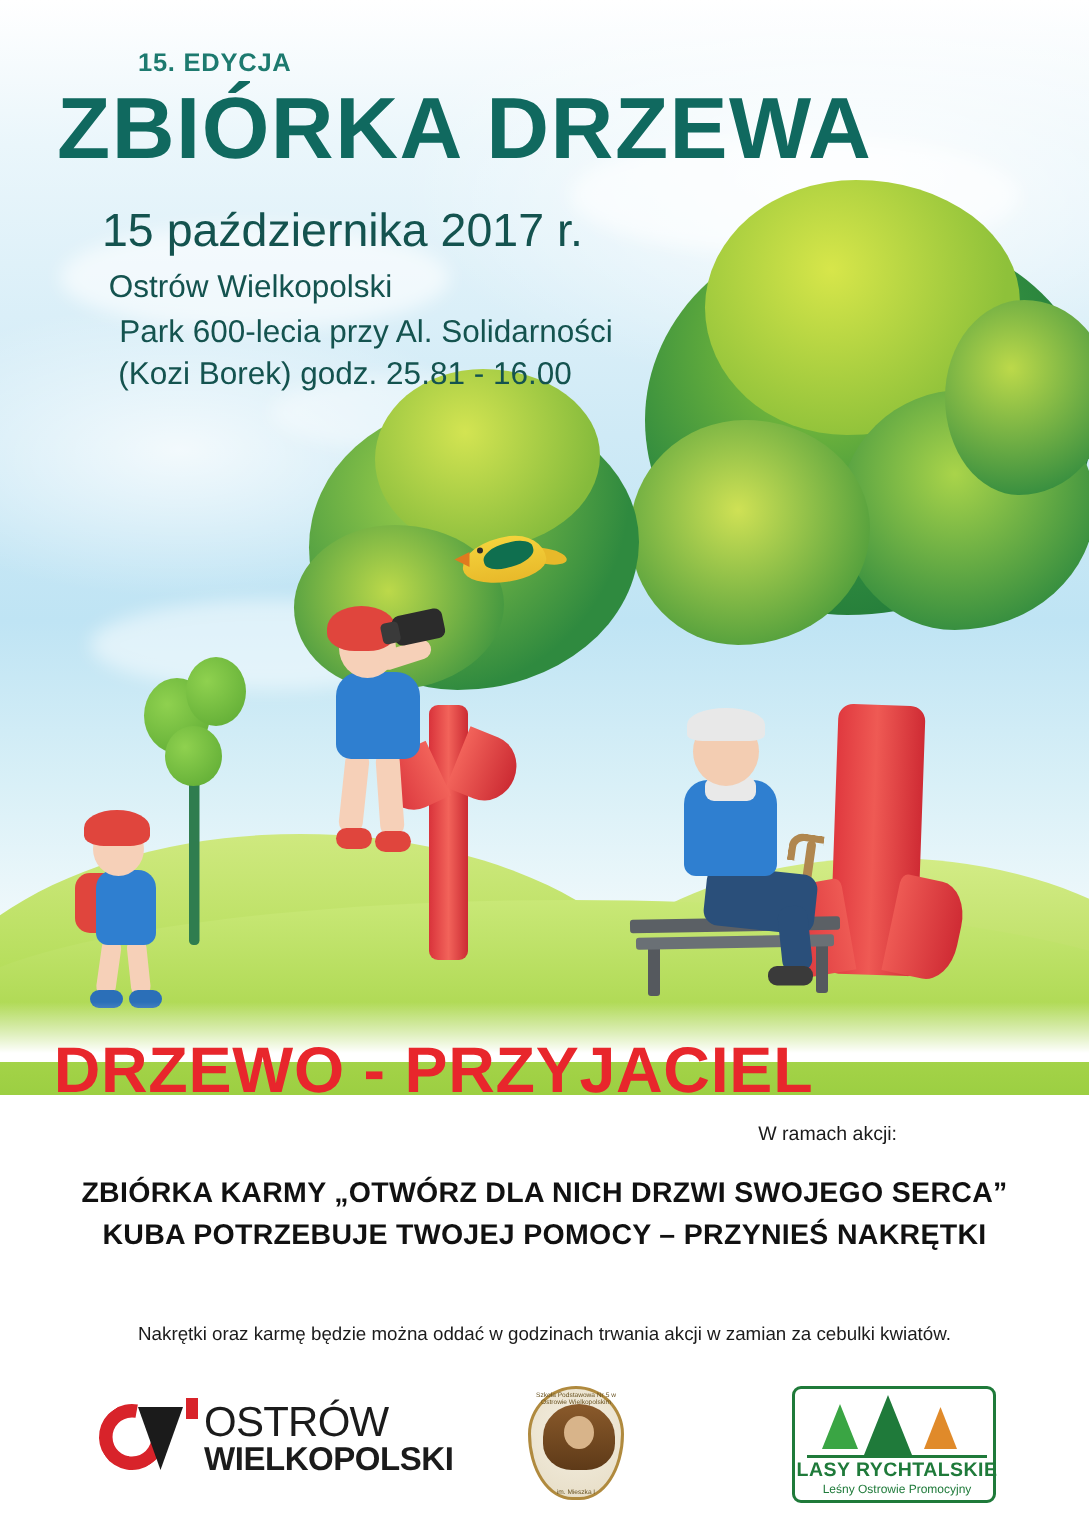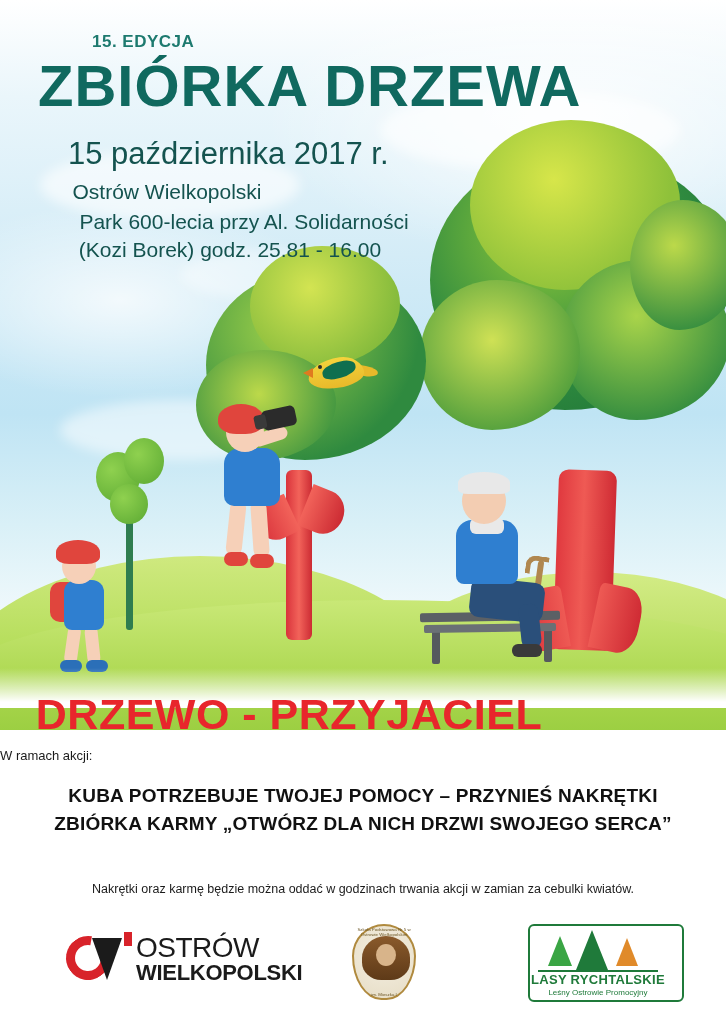--- a/index.html
+++ b/index.html
@@ -213,21 +213,21 @@
   }
 
   
   .slogan {
     position: absolute; left: 0; top: 690px; width: 578px;
     text-align: center;
     font-size: 43px; font-weight: bold; color: #e8262c; letter-spacing: 0.5px;
   }
   .within {
     position: absolute; left: 0; top: 748px; width: 598px;
-    text-align: left; font-size: 13px; color: #1b1b1b;
+    text-align: right; font-size: 13px; color: #1b1b1b;
   }
   .bullets {
     position: absolute; left: 0; top: 782px; width: 726px;
     text-align: center;
   }
   .bullets .line {
     font-size: 19px; font-weight: bold; color: #111; letter-spacing: 0.2px;
     line-height: 28px; white-space: nowrap;
   }
   .footnote {
@@ -283,21 +283,21 @@
   }
   .crest-text {
     position: absolute; left: 0; top: 0; width: 64px; height: 76px;
     font-size: 4.4px; color: #6a5423; text-align: center;
   }
   .crest-text span { position: absolute; left: 0; width: 64px; }
   .crest-top { top: 3px; }
   .crest-bottom { bottom: 3px; }
 
   .logo-lasy {
-    position: absolute; left: 528px; top: 2px; width: 156px; height: 78px;
+    position: absolute; left: 528px; top: 2px; width: 136px; height: 78px;
     border: 2px solid #1f7a3a; border-radius: 6px;
     background: #ffffff;
   }
   .lasy-trees { position: absolute; left: 0; top: 4px; width: 136px; height: 40px; }
   .ltree { position: absolute; width: 0; height: 0; }
   .ltree.a { left: 18px; top: 6px; border-left: 12px solid transparent; border-right: 12px solid transparent; border-bottom: 30px solid #3aa544; }
   .ltree.b { left: 46px; top: 0px;  border-left: 16px solid transparent; border-right: 16px solid transparent; border-bottom: 40px solid #1f7a3a; }
   .ltree.c { left: 86px; top: 8px;  border-left: 11px solid transparent; border-right: 11px solid transparent; border-bottom: 28px solid #e08a2a; }
   .lasy-line { position: absolute; left: 8px; top: 44px; width: 120px; height: 2px; background: #1f7a3a; }
   .lasy-name {
@@ -386,22 +386,22 @@
   <div class="edition">15. EDYCJA</div>
   <div class="title">ZBIÓRKA DRZEWA</div>
   <div class="date">15 października 2017 r.</div>
   <div class="city">Ostrów Wielkopolski</div>
   <div class="addr1">Park 600-lecia przy Al. Solidarności</div>
   <div class="addr2">(Kozi Borek)  godz. 25.81 - 16.00</div>
 
   <div class="slogan">DRZEWO - PRZYJACIEL</div>
   <div class="within">W ramach akcji:</div>
   <div class="bullets">
+    <div class="line">ZBIÓRKA KARMY „OTWÓRZ DLA NICH DRZWI SWOJEGO SERCA”</div>
     <div class="line">KUBA POTRZEBUJE TWOJEJ POMOCY – PRZYNIEŚ NAKRĘTKI</div>
-    <div class="line">ZBIÓRKA KARMY „OTWÓRZ DLA NICH DRZWI SWOJEGO SERCA”</div>
   </div>
   <div class="footnote">Nakrętki oraz karmę będzie można oddać w godzinach trwania akcji w zamian za cebulki kwiatów.</div>
 
   <div class="logos">
 
     <div class="logo-ostrow">
       <div class="cw-mark">
         <div class="cw-c"></div>
         <div class="cw-v"></div>
         <div class="cw-dot"></div>

